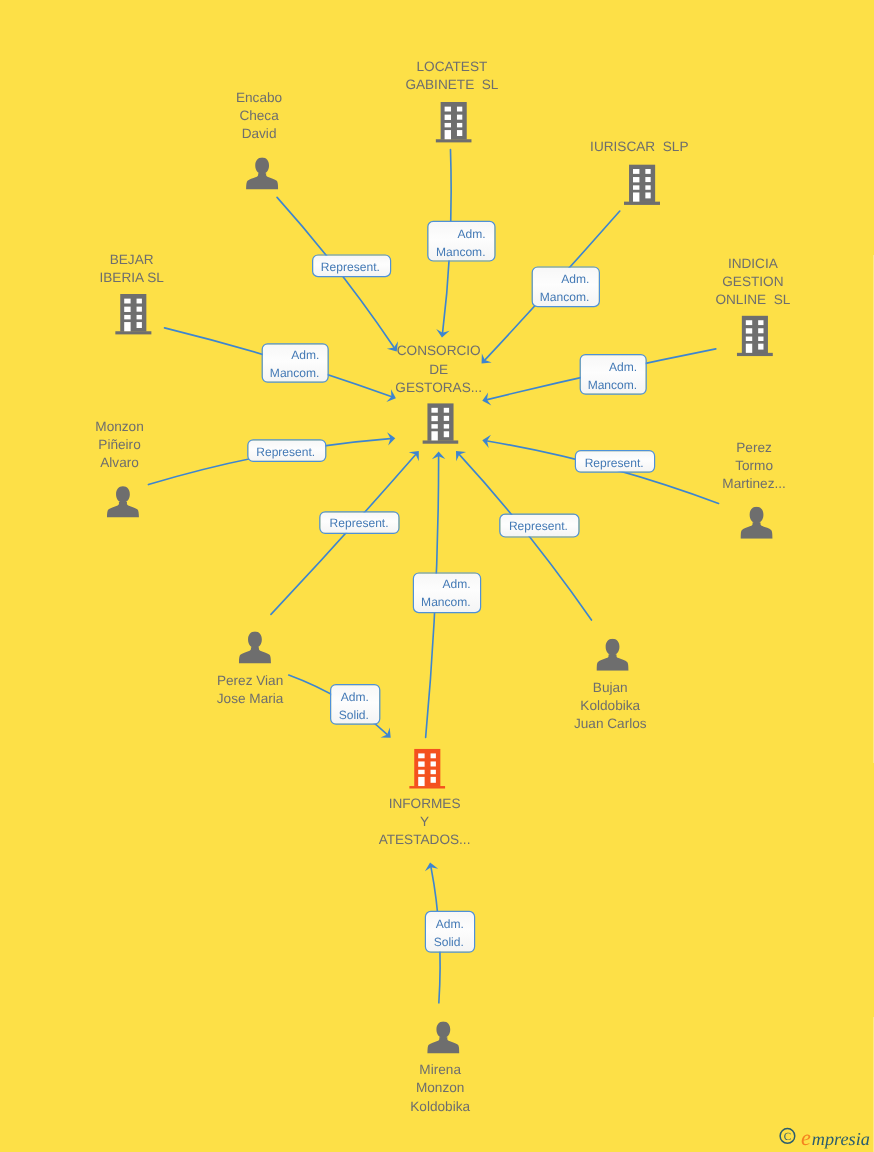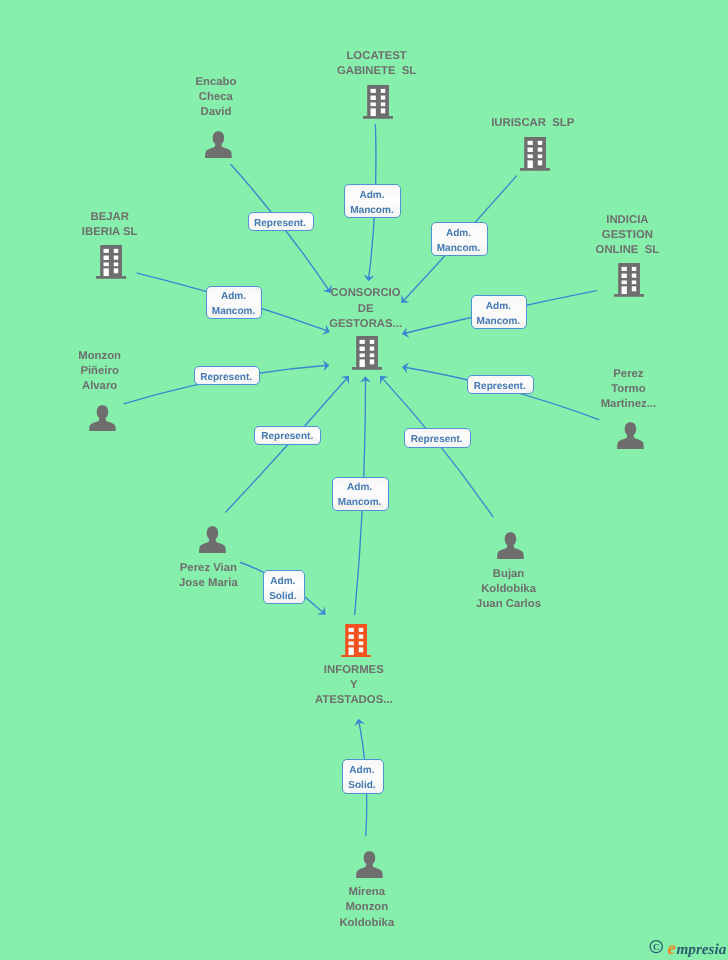--- a/index.html
+++ b/index.html
@@ -1,29 +1,29 @@
 <!DOCTYPE html>
 <html><head>
 <meta charset="utf-8">
 <title>Empresia relationship graph</title>
 <style>
   html,body{margin:0;padding:0;background:#ffffff;}
   body{width:728px;height:960px;overflow:hidden;
        font-family:"Liberation Sans",sans-serif;
        -webkit-font-smoothing:antialiased;text-rendering:geometricPrecision;}
-  #stage{position:relative;width:728px;height:960px;background:#86efac;overflow:hidden;font-weight:bold;}
+  #stage{position:relative;width:728px;height:960px;background:#fde047;overflow:hidden;}
   svg#edges{position:absolute;left:0;top:0;width:728px;height:960px;}
   .node{position:absolute;}
   .node-label{position:absolute;text-align:center;color:#6e6e6e;
        font-size:11.35px;line-height:15.3px;white-space:pre;}
   .node-icon{position:absolute;}
   .elabel{position:absolute;border:1.2px solid #4e91d9;border-radius:5px;
        background:linear-gradient(#f7f7f7,#fdfdfd 45%,#f4f4f4);color:#4379b5;font-size:10.05px;line-height:14.95px;
-       text-align:center;box-sizing:border-box;white-space:pre;
-       display:flex;flex-direction:column;align-items:center;justify-content:center;padding-top:5px;padding-right:1.4px;}
+       text-align:right;box-sizing:border-box;white-space:pre;
+       display:flex;flex-direction:column;align-items:center;justify-content:center;padding-top:5px;padding-right:1.4px;margin-left:12px;}
   .wm{position:absolute;left:649px;top:937px;}
 </style>
 </head>
 <body>
 
 <div id="stage">
   <svg id="edges" viewBox="0 0 728 960">
       <path d="M375.4,124.7 Q377.97,203.28 368.82,277.13" fill="none" stroke="#3d85d0" stroke-width="1.35" stroke-linecap="round"></path>
       <path d="M0,0 L-6.4,-5.6 L-4.0,0 L-6.4,5.6 Z" fill="#3d85d0" transform="translate(368.3,281.3) rotate(97.07)"></path>
       <path d="M516.5,175.9 Q459.78,240.24 404.16,299.93" fill="none" stroke="#3d85d0" stroke-width="1.35" stroke-linecap="round"></path>

